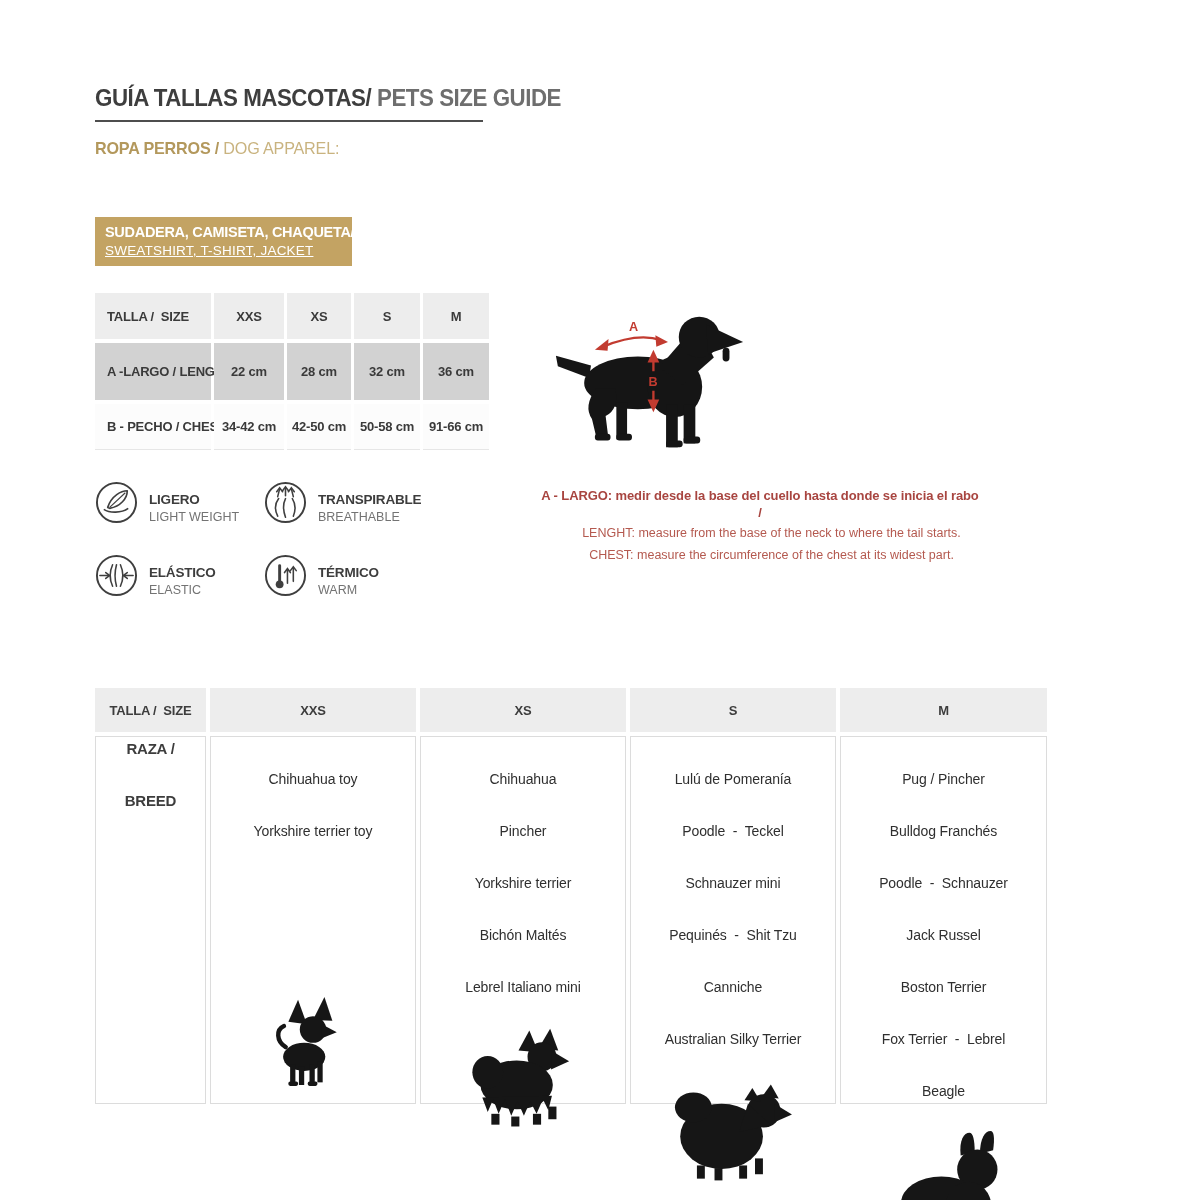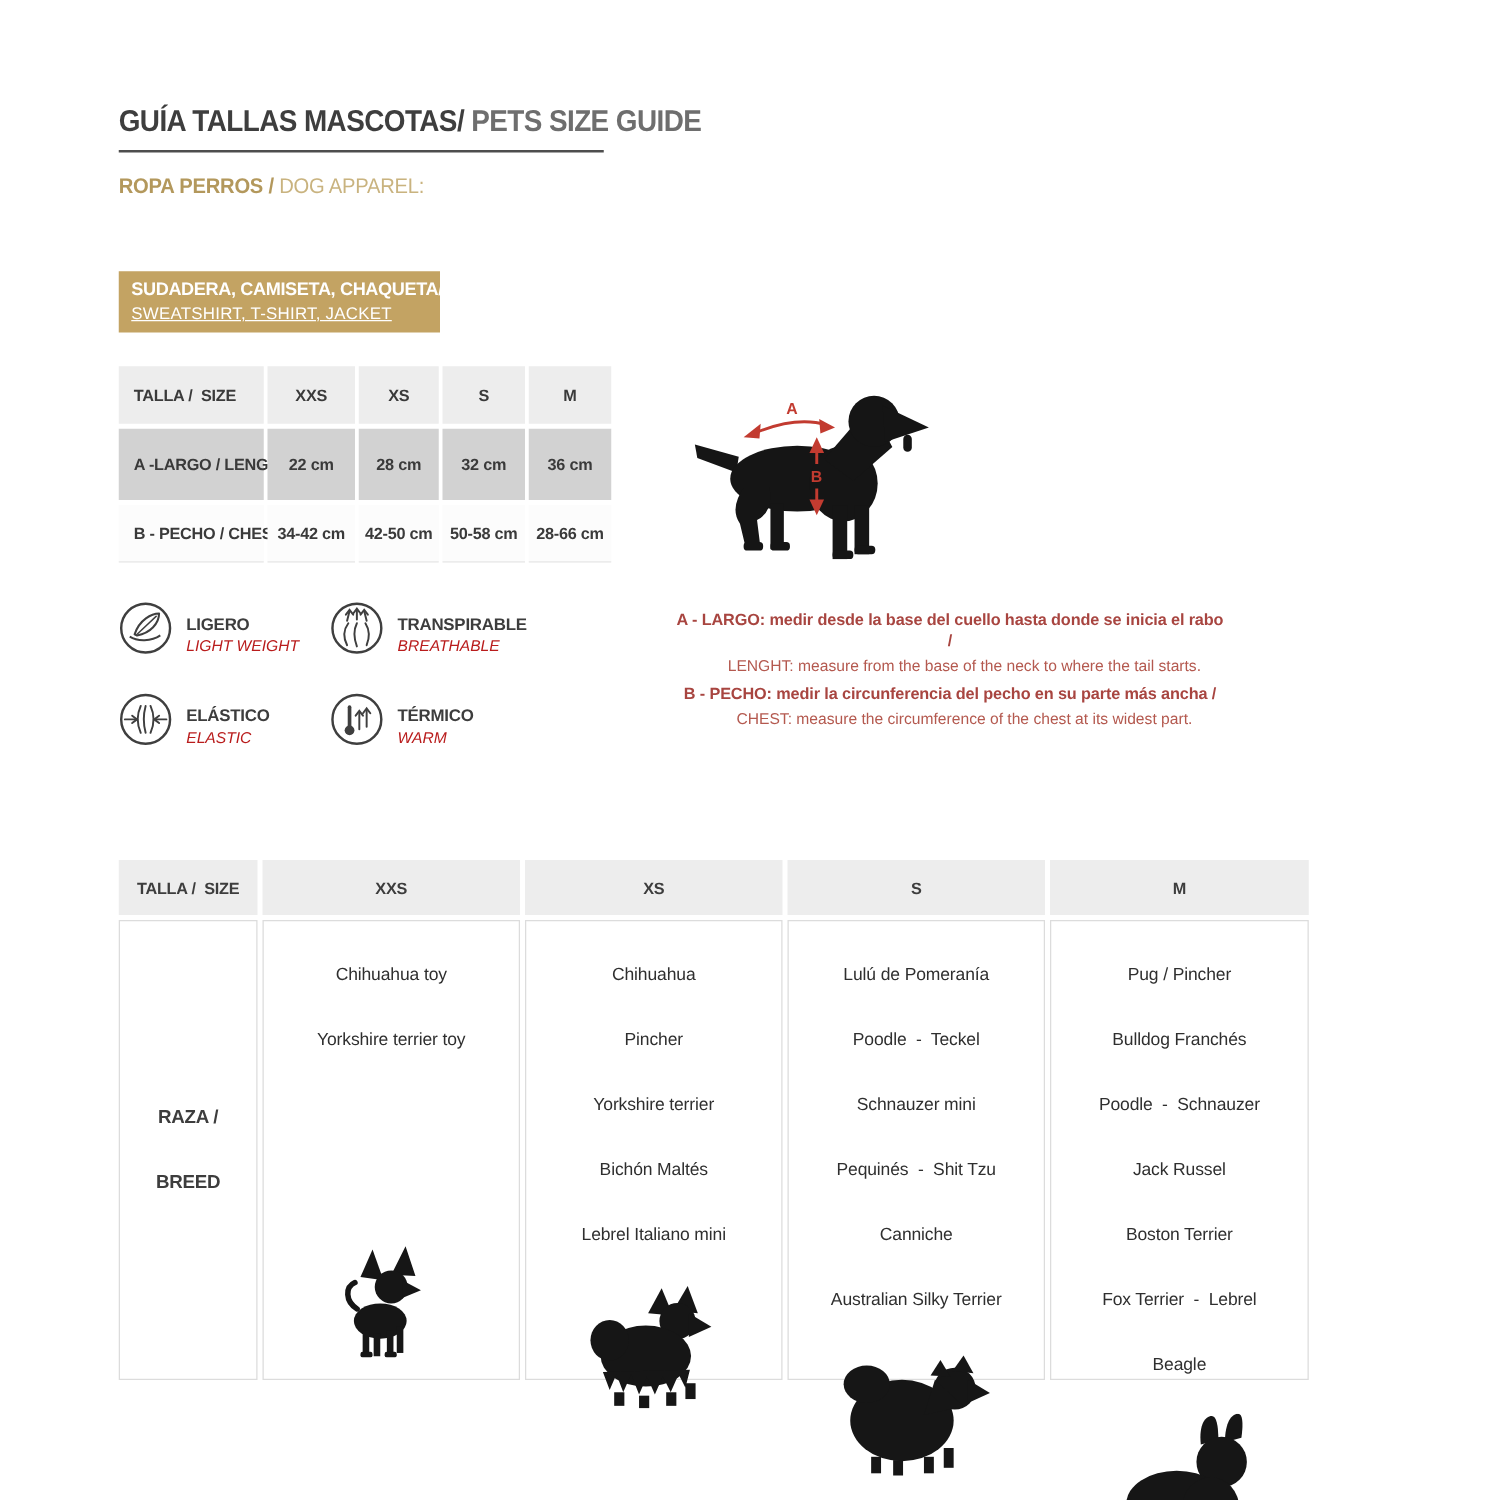--- a/index.html
+++ b/index.html
@@ -31,34 +31,34 @@
   .size-table .ra{background:#d2d2d2;height:57px;}
   .size-table .rb{background:#fcfcfc;height:45px;border-bottom:1px solid #e6e6e6;}
   
   .dog-diagram{position:absolute;left:552px;top:306px;width:195px;height:148px;}
   
   .feature{position:absolute;display:flex;align-items:flex-end;gap:11px;}
   .f1{left:95px;top:481px;}  .f2{left:264px;top:481px;}
   .f3{left:95px;top:554px;}  .f4{left:264px;top:554px;}
   .feature svg{width:43px;height:43px;color:#3f3f3f;flex:0 0 auto;}
   .feature .ft{font-size:13.5px;font-weight:700;letter-spacing:-0.2px;line-height:1.15;}
-  .feature .fs{font-size:12.5px;font-weight:400;color:#b91c1c;line-height:1.15;margin-top:2px;font-style:italic;}
+  .feature .fs{font-size:12.5px;font-weight:400;color:#737373;line-height:1.15;margin-top:2px;}
   
   .notes{position:absolute;left:540px;top:488px;width:440px;text-align:center;}
   .note-es{font-size:13px;font-weight:700;color:#a84540;letter-spacing:-0.1px;line-height:1.3;}
   .note-en{font-size:12.5px;font-weight:400;color:#b4594f;padding-left:23px;line-height:1.3;
     margin:3px 0 6px 0;}
   
   .breed-table{position:absolute;left:95px;top:688px;display:grid;
     grid-template-columns:111px 206px 206px 206px 207px;column-gap:4px;row-gap:4px;}
   .breed-table .bh{background:#ededed;height:44px;display:flex;align-items:center;
     justify-content:center;font-size:13px;font-weight:700;letter-spacing:-0.2px;white-space:pre;}
   .bcell{background:#ffffff;border:1px solid #dcdcdc;height:368px;box-sizing:border-box;
     display:flex;flex-direction:column;align-items:center;padding-top:30px;gap:28px;}
-  .raza-cell{justify-content:center;padding-top:0;}
+  .raza-cell{justify-content:flex-start;padding-top:0;}
   .raza-line{font-size:15px;font-weight:700;line-height:1.6;letter-spacing:-0.2px;text-align:center;}
   .breed-line{font-size:14px;font-weight:400;line-height:24px;color:#2f2f2f;
     white-space:pre;letter-spacing:-0.1px;text-align:center;}
   .dog-slot{margin-top:auto;margin-bottom:12px;display:flex;align-items:flex-end;justify-content:center;}
 </style>
 </head>
 <body>
 
 <div class="canvas">
 
@@ -85,21 +85,21 @@
     <div class="cell lbl ra">A -LARGO / LENGTH</div>
     <div class="cell ra">22 cm</div>
     <div class="cell ra">28 cm</div>
     <div class="cell ra">32 cm</div>
     <div class="cell ra">36 cm</div>
 
     <div class="cell lbl rb">B - PECHO / CHEST</div>
     <div class="cell rb">34-42 cm</div>
     <div class="cell rb">42-50 cm</div>
     <div class="cell rb">50-58 cm</div>
-    <div class="cell rb">28-66 cm</div>
+    <div class="cell rb">91-66 cm</div>
   </div>
 
   <svg class="dog-diagram" viewBox="0 0 200 150">
     <g fill="#151515">
       <polygon points="4,50 40,60 38,73 6,61"></polygon>
       <ellipse cx="88" cy="78" rx="55" ry="27"></ellipse>
       <ellipse cx="126" cy="82" rx="28" ry="31"></ellipse>
       <polygon points="110,62 148,18 166,52 134,80"></polygon>
       <circle cx="151" cy="31" r="21"></circle>
       <polygon points="158,18 196,36 160,48"></polygon>
@@ -187,21 +187,20 @@
     </svg>
     <div>
       <div class="ft">TÉRMICO</div>
       <div class="fs">WARM</div>
     </div>
   </div>
 
   <div class="notes">
     <div class="note-es">A - LARGO: medir desde la base del cuello hasta donde se inicia el rabo /</div>
     <div class="note-en">LENGHT: measure from the base of the neck to where the tail starts.</div>
-    <div class="note-es">B - PECHO: medir la circunferencia del pecho en su parte más ancha /</div>
     <div class="note-en">CHEST: measure the circumference of the chest at its widest part.</div>
   </div>
 
   <div class="breed-table">
     <div class="bh">TALLA /  SIZE</div>
     <div class="bh">XXS</div>
     <div class="bh">XS</div>
     <div class="bh">S</div>
     <div class="bh">M</div>
 

